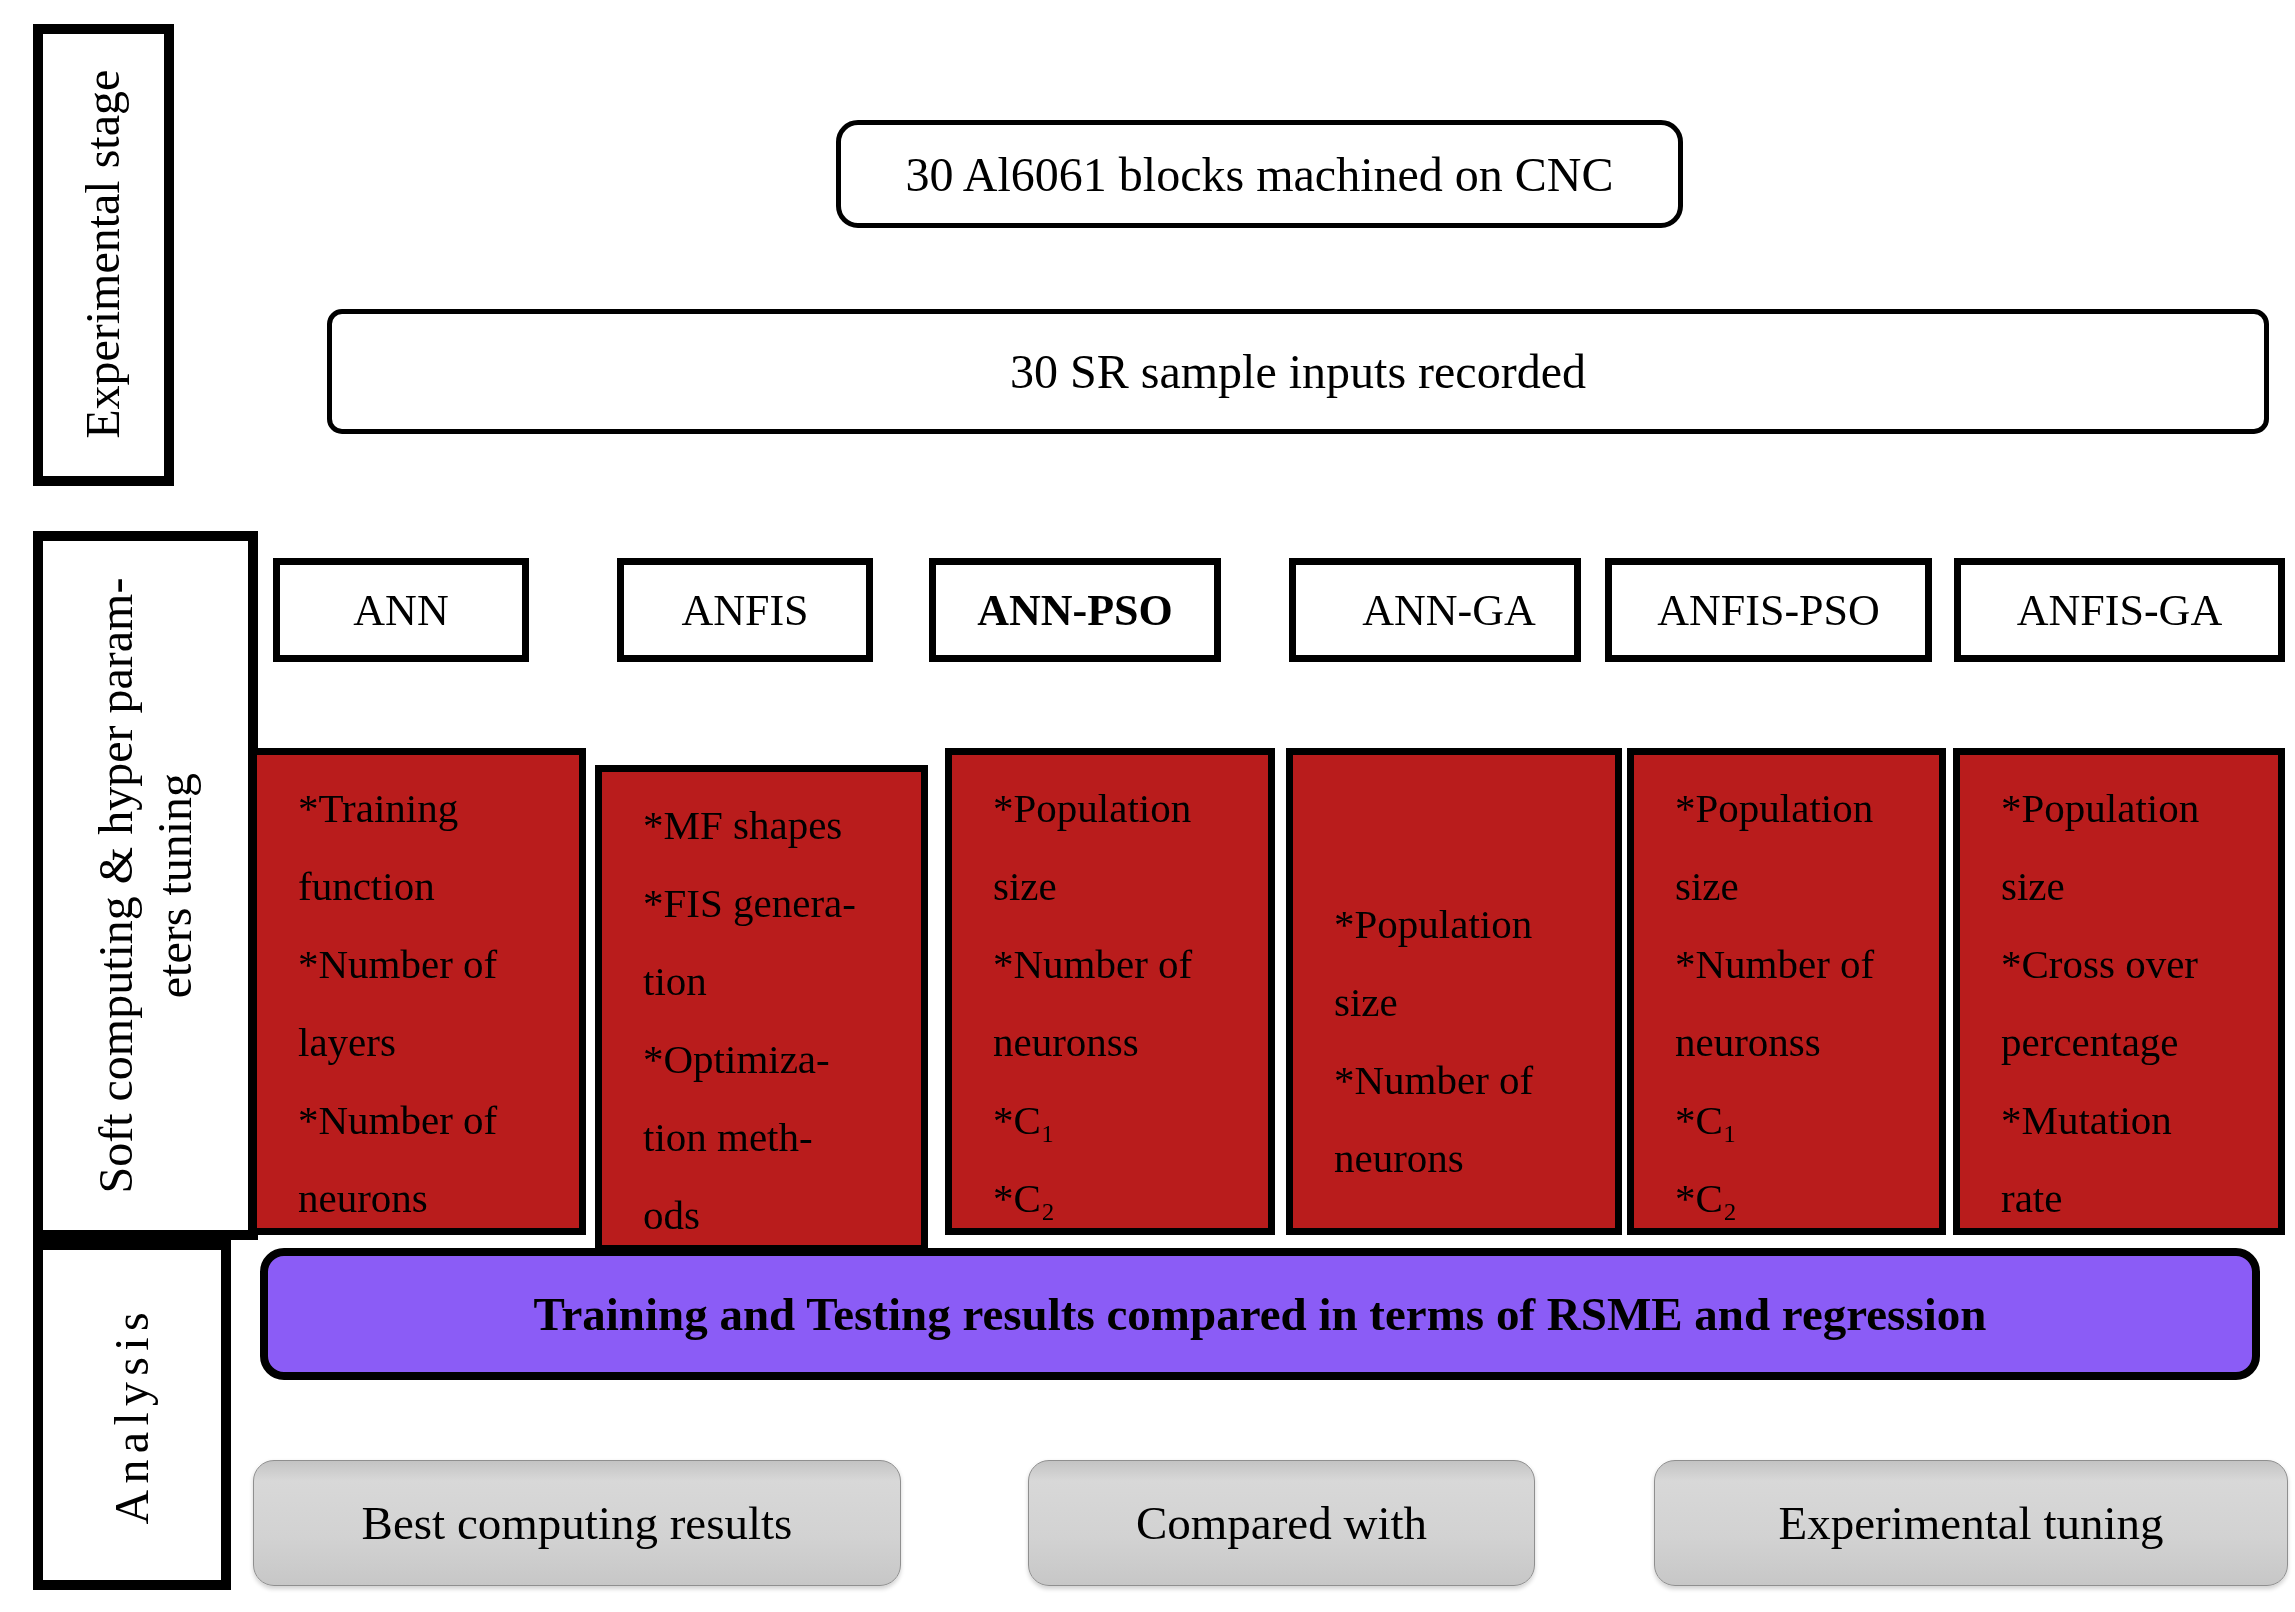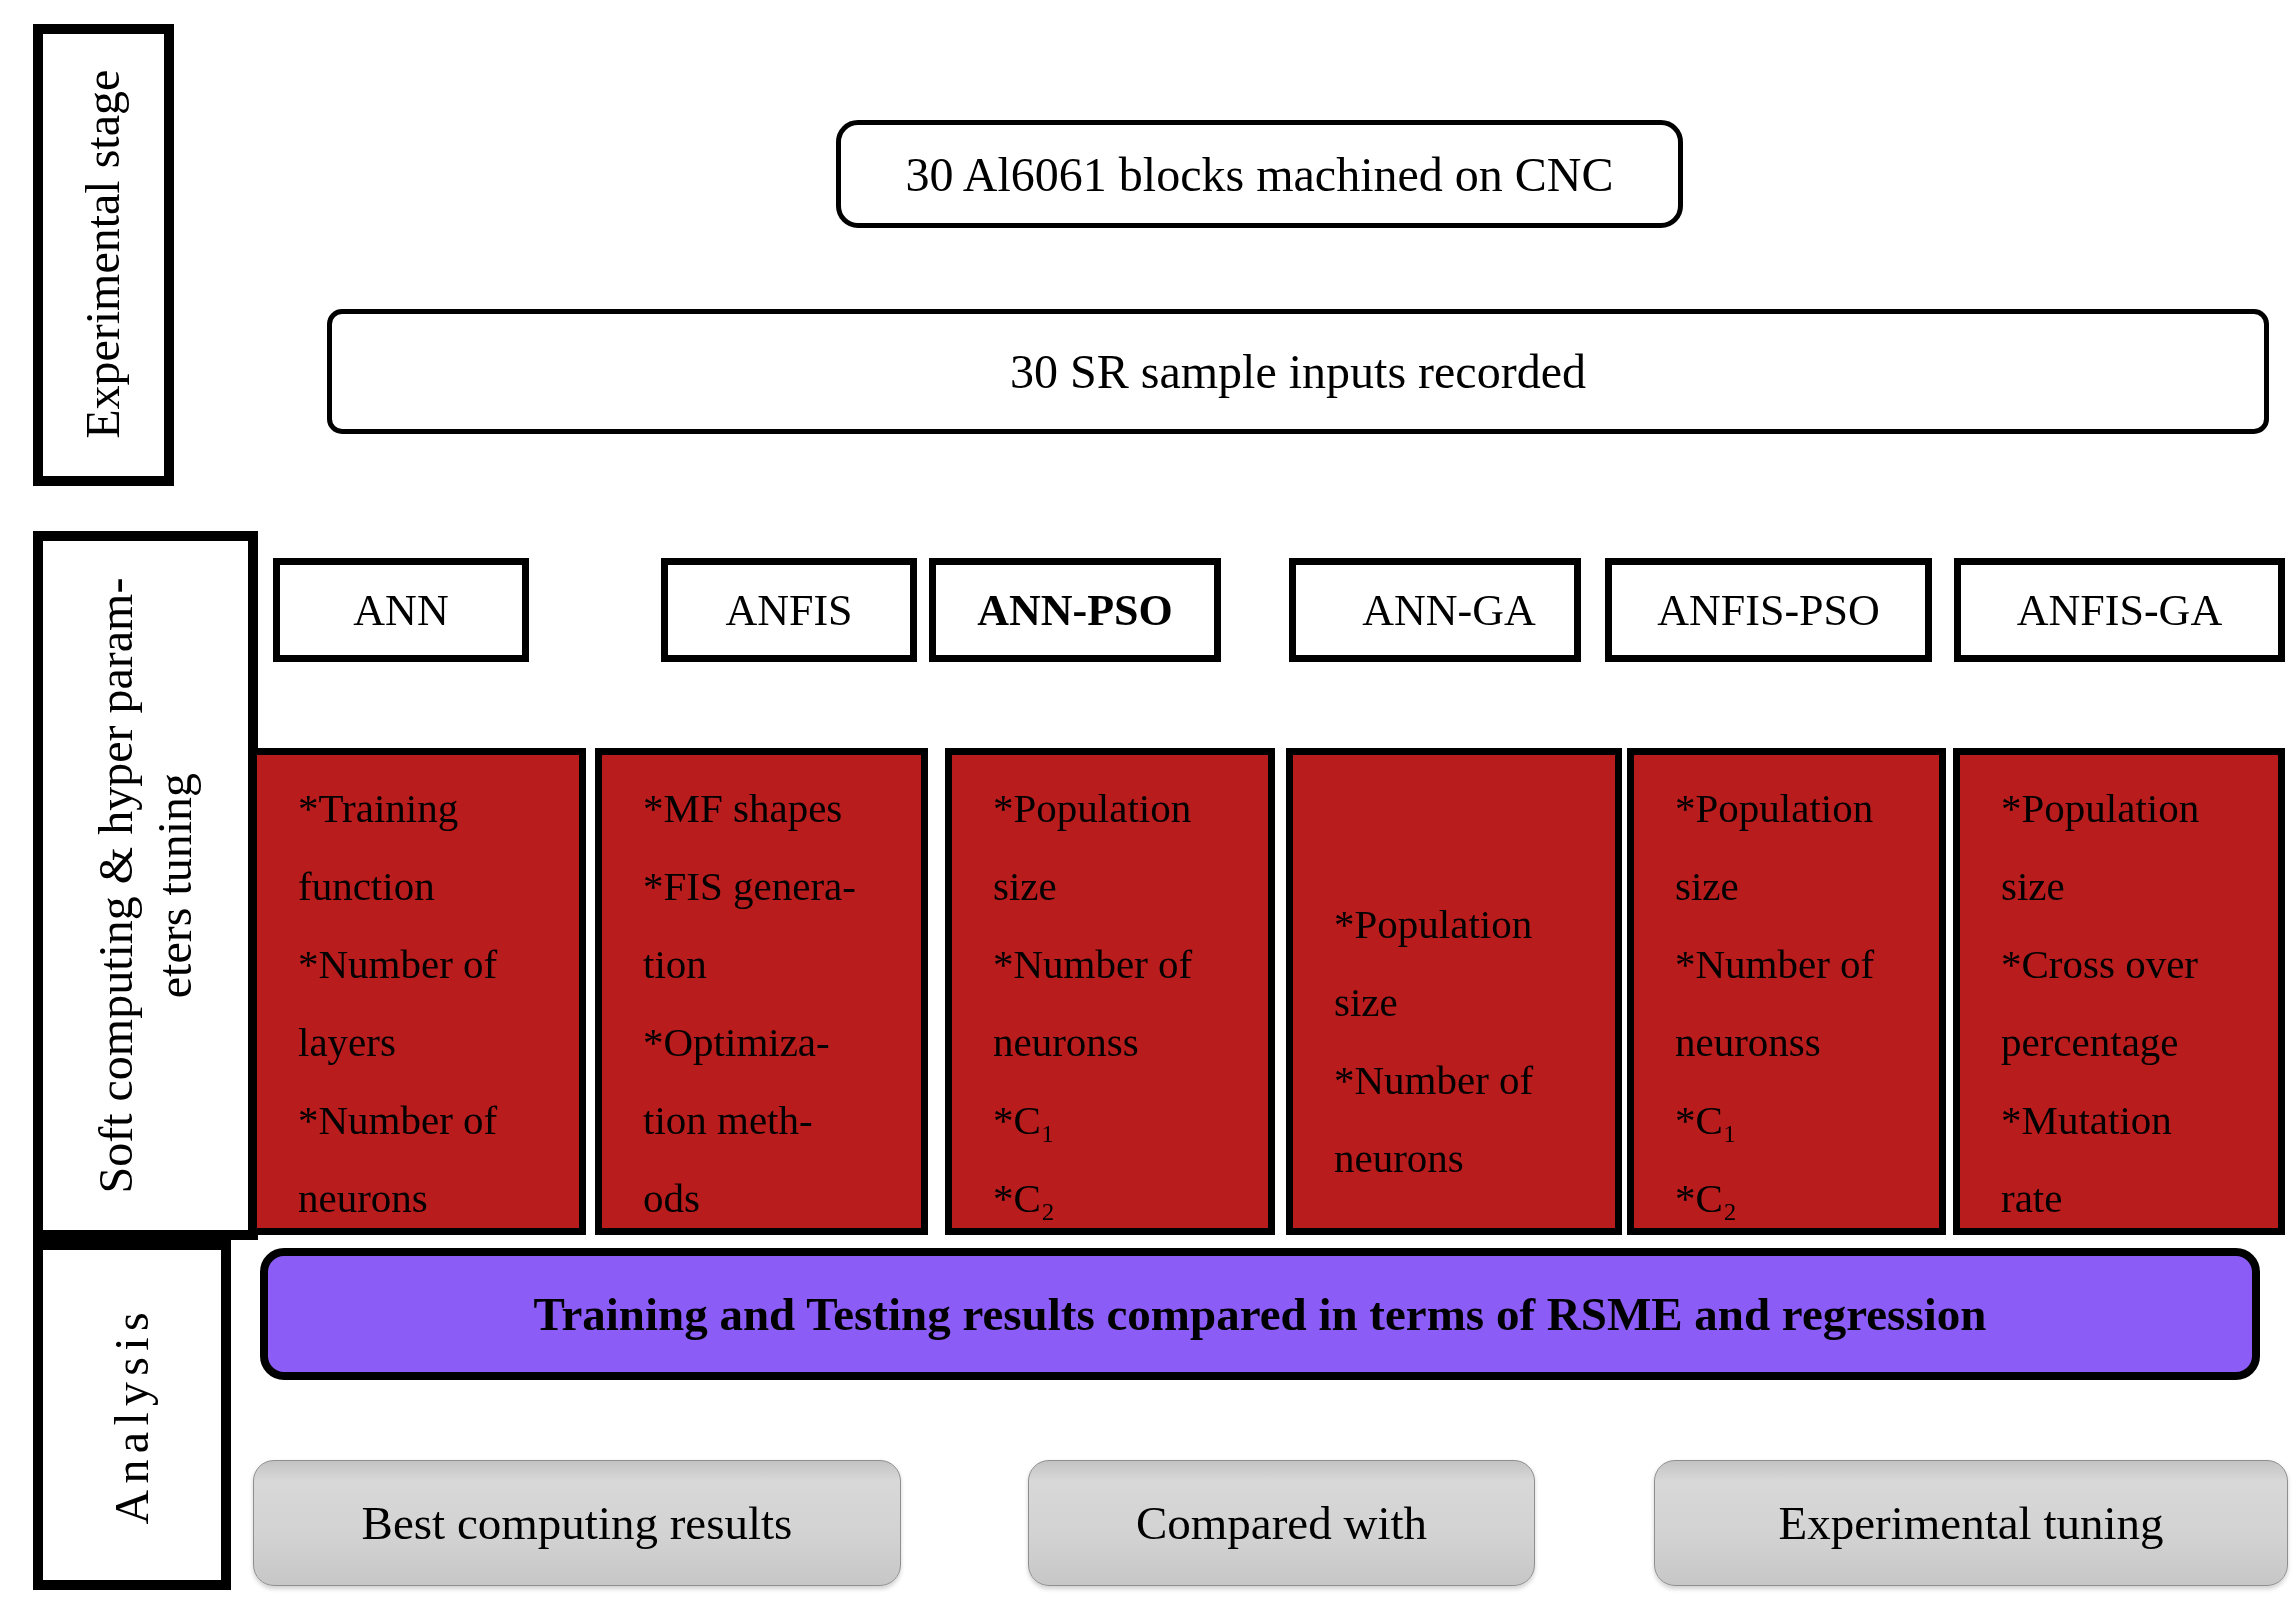--- a/index.html
+++ b/index.html
@@ -65,21 +65,21 @@
   <div class="abs vlabel" style="left:33px;top:531px;width:225px;height:709px;">
     <div class="vtext">
       <div>Soft computing &amp; hyper param-</div>
       <div>eters tuning</div>
     </div>
   </div>
 
   <div class="abs hbox" style="left:273px;top:558px;width:256px;height:104px;">
     <span>ANN</span>
   </div>
-  <div class="abs hbox" style="left:617px;top:558px;width:256px;height:104px;margin-left:44px;">
+  <div class="abs hbox" style="left:617px;top:558px;width:256px;height:104px;">
     <span>ANFIS</span>
   </div>
   <div class="abs hbox" style="left:929px;top:558px;width:292px;height:104px;font-weight:bold;">
     <span>ANN-PSO</span>
   </div>
   <div class="abs hbox" style="left:1289px;top:558px;width:292px;height:104px;padding-left:28px;">
     <span>ANN-GA</span>
   </div>
   <div class="abs hbox" style="left:1605px;top:558px;width:327px;height:104px;">
     <span>ANFIS-PSO</span>
@@ -89,21 +89,21 @@
   </div>
 
   <div class="abs pbox" style="left:250px;top:748px;width:336px;height:487px;">
     <span class="params">*Training
 function
 *Number of
 layers
 *Number of
 neurons</span>
   </div>
-  <div class="abs pbox" style="left:595px;top:748px;width:333px;height:487px;">
+  <div class="abs pbox" style="left:595px;top:765px;width:333px;height:487px;">
     <span class="params">*MF shapes
 *FIS genera-
 tion
 *Optimiza-
 tion meth-
 ods</span>
   </div>
   <div class="abs pbox" style="left:945px;top:748px;width:330px;height:487px;">
     <span class="params">*Population
 size

